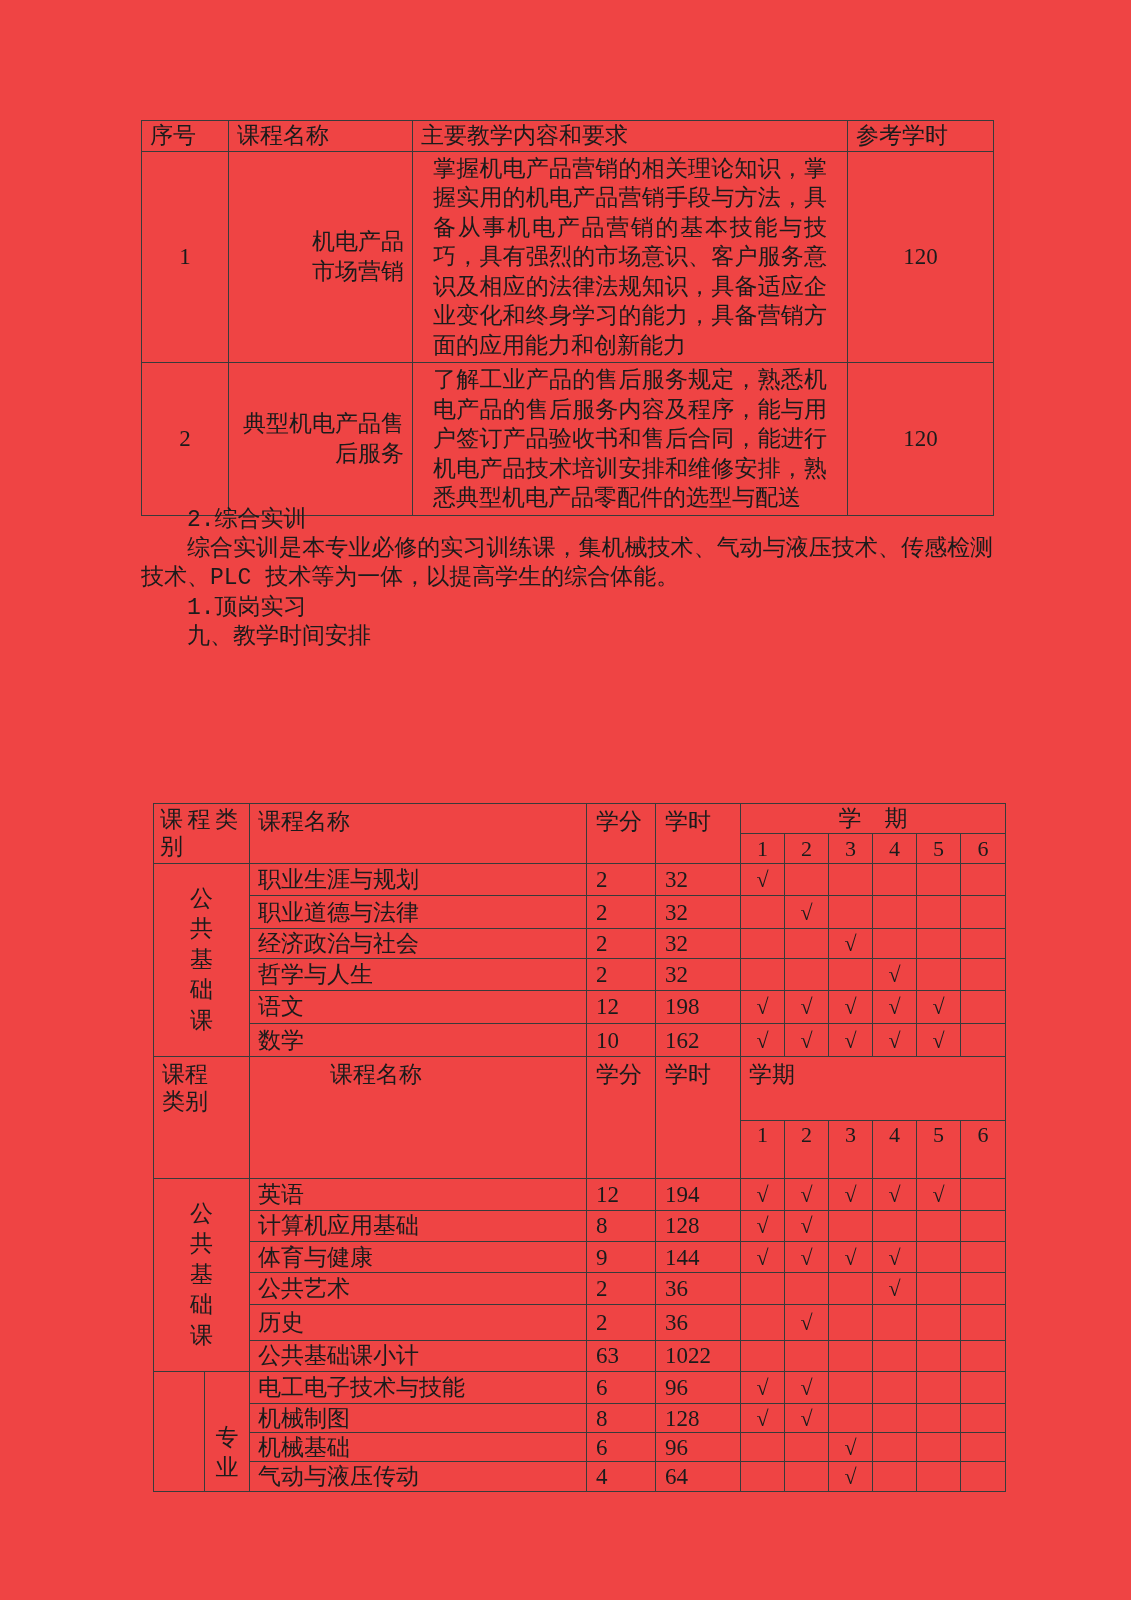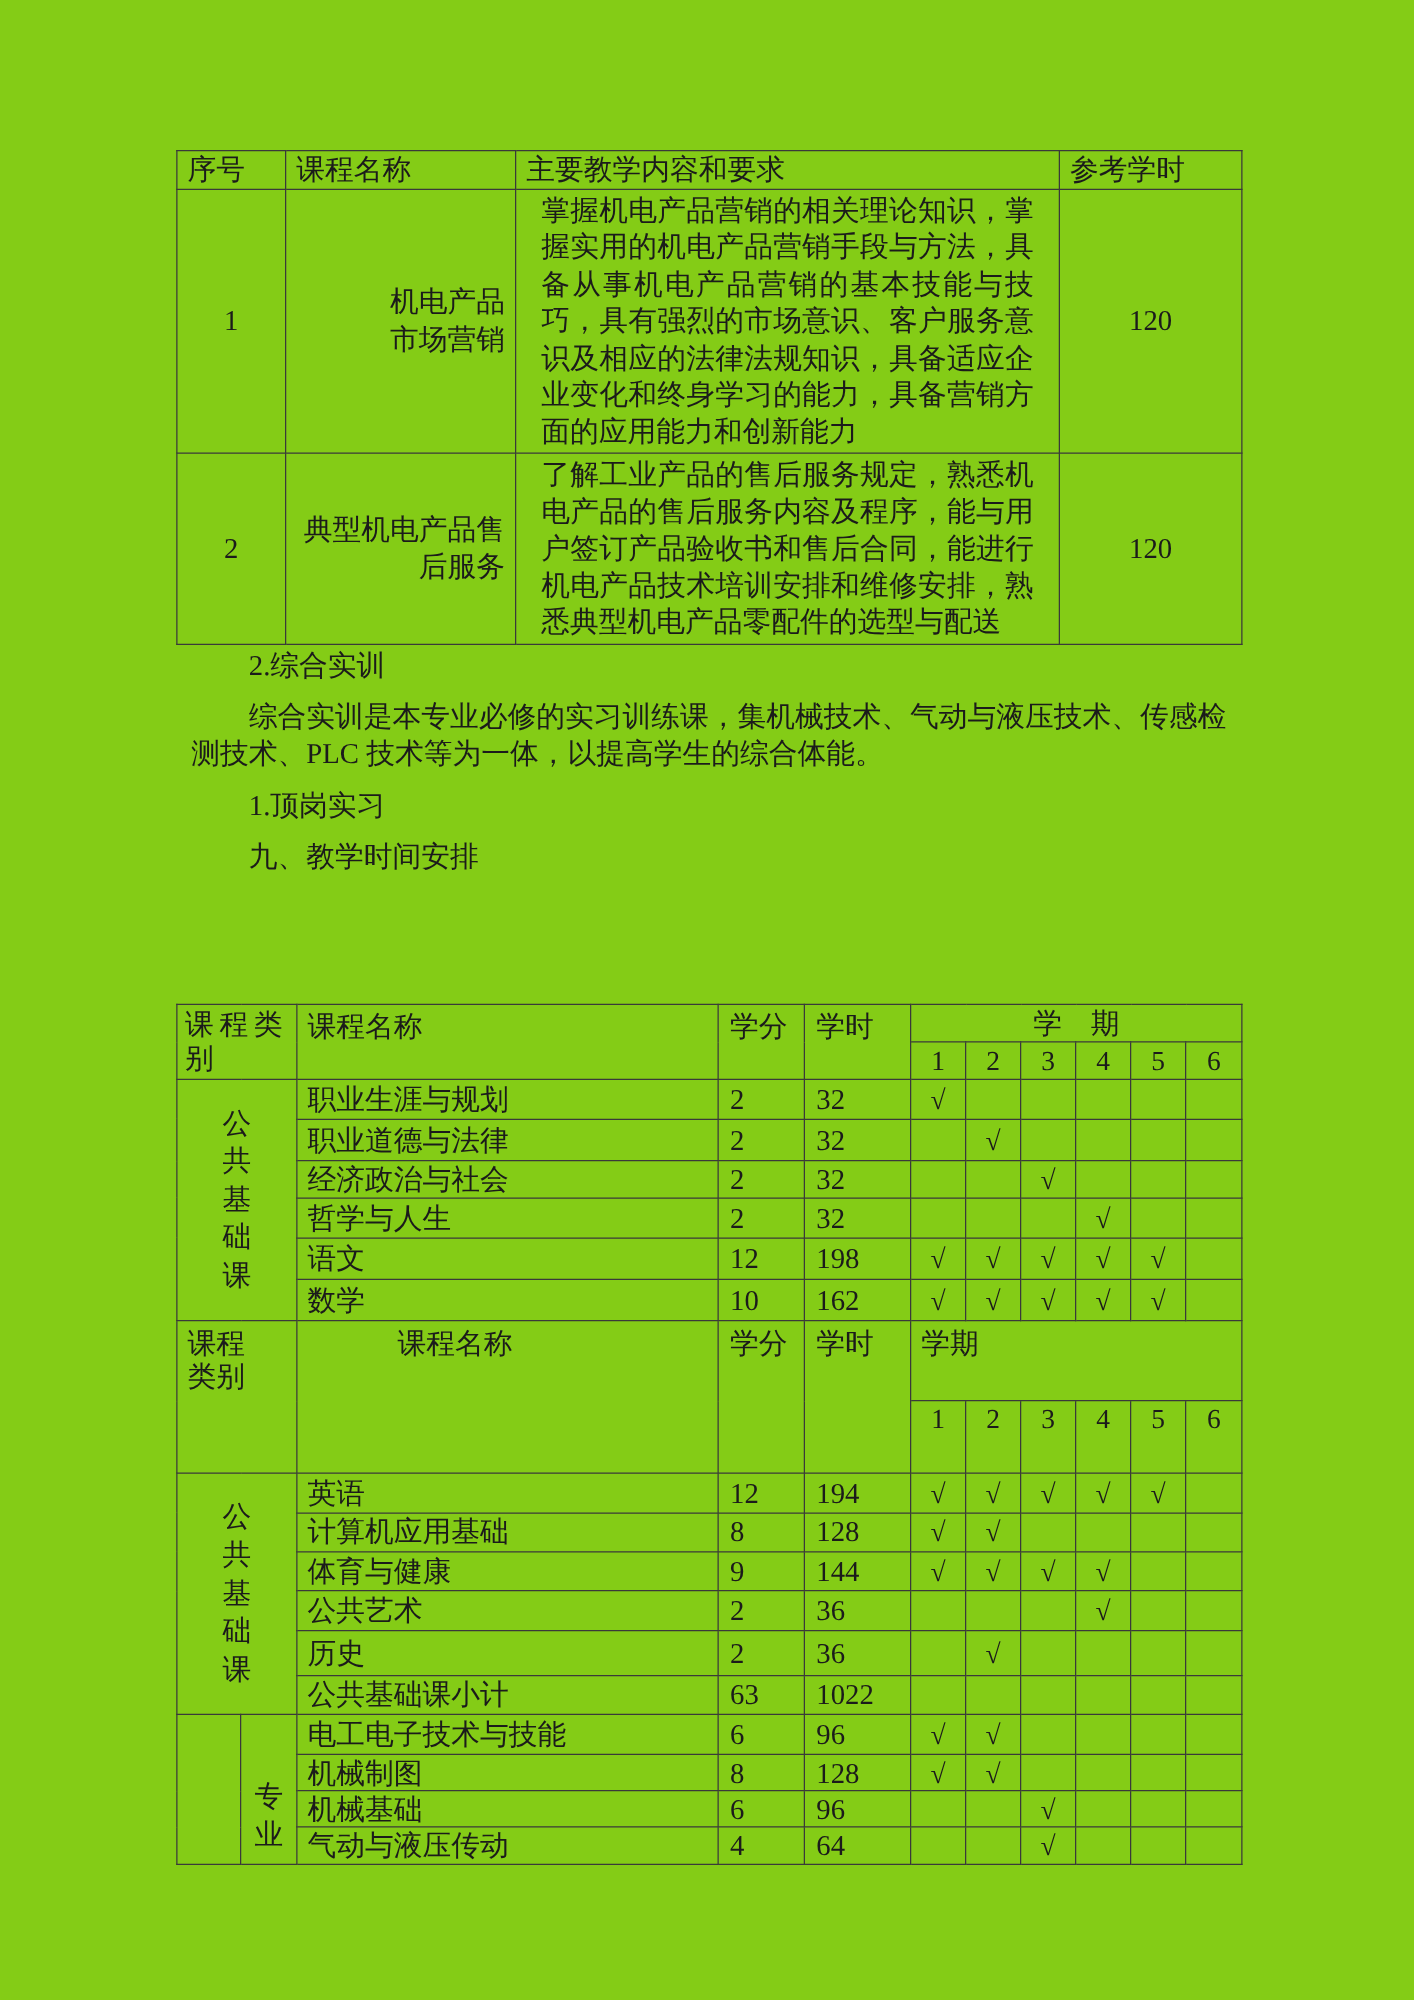--- a/index.html
+++ b/index.html
@@ -1,43 +1,43 @@
 <!DOCTYPE html>
 <html><head>
 <meta charset="utf-8">
 <style>
   html,body{margin:0;padding:0;background:#ffffff;}
   .page{
     position:relative;
     width:1131px;height:1600px;
-    background:#84cc16;
+    background:#ef4444;
     color:#1b1b1b;
     font-family:"Liberation Serif","DejaVu Serif",serif;
     font-size:23px;
     overflow:hidden;
   }
   table{border-collapse:collapse;table-layout:fixed;}
   td{border:1.5px solid #3a3a3a;padding:0 8px;vertical-align:middle;overflow:hidden;}
   .pre{white-space:pre-line;}
 
   
   #t1{position:absolute;left:141px;top:120px;width:852px;}
   #t1 td{line-height:29.5px;}
   .t1-h{text-align:left;padding-left:8px;}
   .t1-no{text-align:center;}
   .t1-name{text-align:right;line-height:30px;}
   .t1-content{text-align:justify;padding:2px 20px;}
   .t1-hours{text-align:center;}
 
   
   .text-block{position:absolute;left:141px;top:506px;width:852px;line-height:29.2px;}
-  .text-block p{margin:12px;text-indent:46px;text-align:justify;}
+  .text-block p{margin:0;text-indent:46px;text-align:justify;font-family:Liberation Mono, monospace;}
 
   
-  #t2{position:absolute;left:141px;top:803px;width:852px;border-radius:20px;}
+  #t2{position:absolute;left:153px;top:803px;width:852px;border-radius:20px;}
   #t2 td{line-height:27px;}
   .top{vertical-align:top;padding-top:4px;}
   .name-cell{text-align:left;padding-left:8px;}
   .num-cell{text-align:left;padding-left:9px;margin-left:15px;}
   .sem-cell{text-align:center;padding:0 2px;font-size:22px;}
   .sem-h1{text-align:center;}
   .sem-h2{text-align:left;padding-left:8px;}
   .name-h2{padding-left:80px;}
   .cat-h1{padding:2px 6px;vertical-align:top;}
   .cath1j{width:78px;text-align:justify;}

